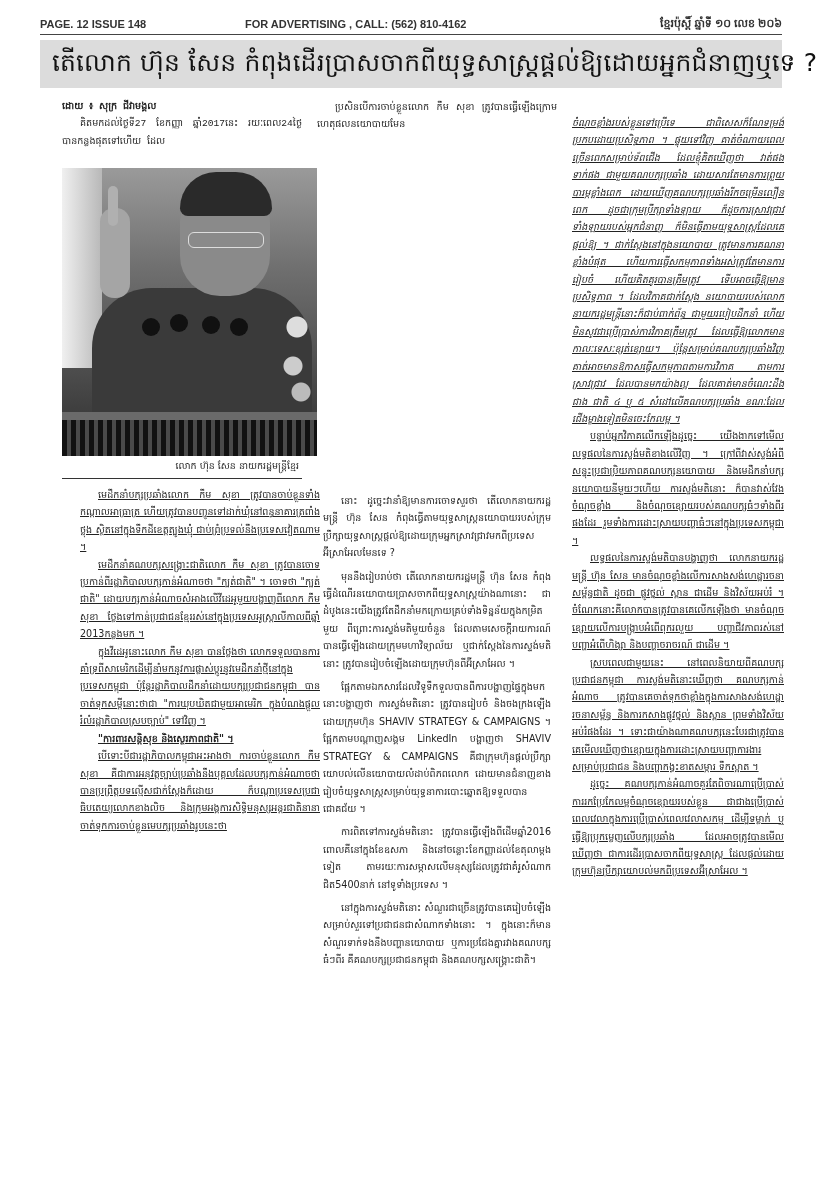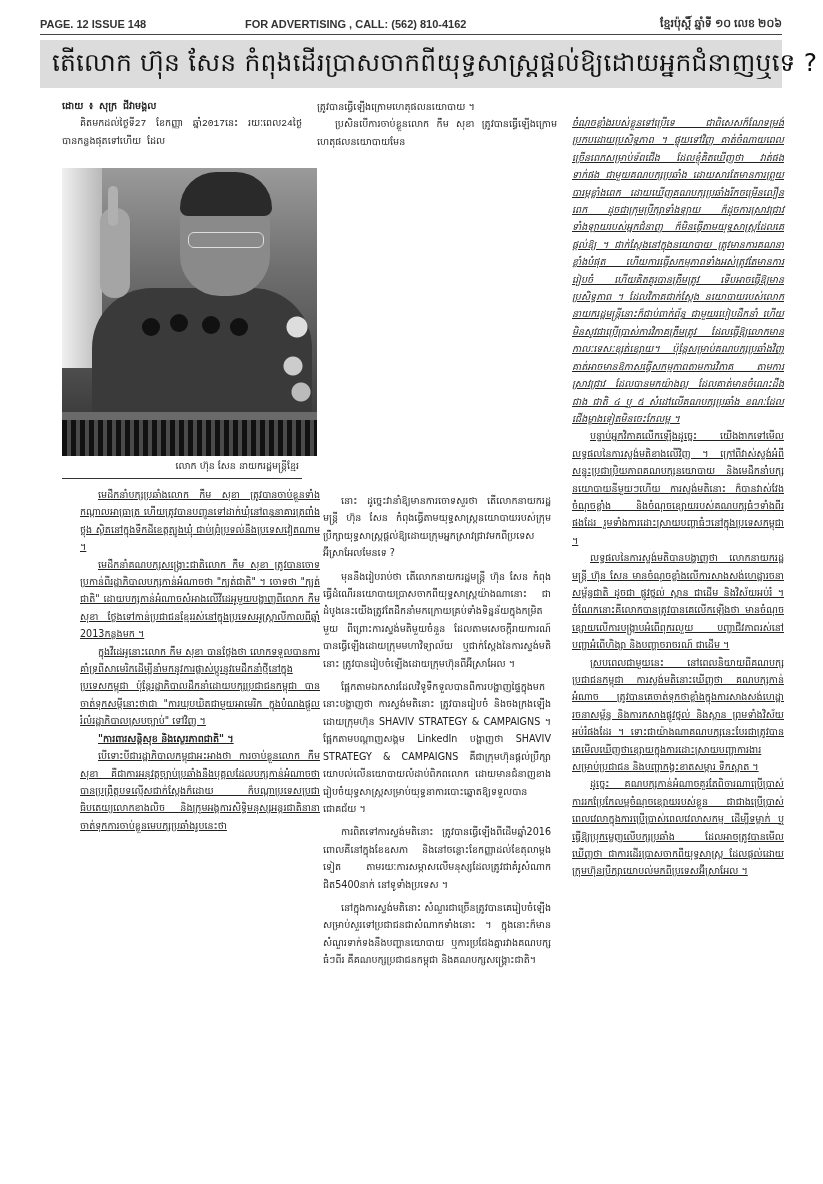--- a/index.html
+++ b/index.html
@@ -99,21 +99,20 @@
 
 <div class="col1-lower">
   <p>មេដឹកនាំបក្សប្រឆាំងលោក កឹម សុខា ត្រូវបានចាប់ខ្លួនទាំងកណ្តាលអាធ្រាត្រ ហើយត្រូវបានបញ្ជូនទៅដាក់ឃុំនៅពន្ធនាគារត្រពាំងថ្លុង ស្ថិតនៅក្នុងទឹកដីខេត្តត្បូងឃ្មុំ ជាប់ព្រំប្រទល់នឹងប្រទេសវៀតណាម ។</p>
   <p>មេដឹកនាំគណបក្សសង្រ្គោះជាតិលោក កឹម សុខា ត្រូវបានចោទប្រកាន់ពីរដ្ឋាភិបាលបក្សកាន់អំណាចថា "ក្បត់ជាតិ" ។ ចោទថា "ក្បត់ជាតិ" ដោយបក្សកាន់អំណាចសំអាងលើវីដេអូមួយបង្ហាញពីលោក កឹម សុខា ថ្លែងទៅកាន់ប្រជាជនខ្មែររស់នៅក្នុងប្រទេសអូស្រ្តាលីកាលពីឆ្នាំ 2013កន្លងមក ។</p>
   <p>ក្នុងវីដេអូនោះលោក កឹម សុខា បានថ្លែងថា លោកទទួលបានការគាំទ្រពីសាមេរិកដើម្បីនាំមកនូវការផ្លាស់ប្តូរនូវមេដឹកនាំថ្មីនៅក្នុងប្រទេសកម្ពុជា ប៉ុន្តែរដ្ឋាភិបាលដឹកនាំដោយបក្សប្រជាជនកម្ពុជា បានចាត់ទុកសម្តីនោះថាជា "ការឃុបឃិតជាមួយអាមេរិក ក្នុងបំណងផ្តួលរំលំរដ្ឋាភិបាលស្របច្បាប់" ទៅវិញ ។</p>
   <p class="noindent bold-quote">"ការពារសន្តិសុខ និងស្ថេរភាពជាតិ" ។</p>
   <p>បើទោះបីជារដ្ឋាភិបាលកម្ពុជាអះអាងថា ការចាប់ខ្លួនលោក កឹម សុខា គឺជាការអនុវត្តច្បាប់ប្រឆាំងនឹងបុគ្គលដែលបក្សកាន់អំណាចថាបានប្រព្រឹត្តបទល្មើសជាក់ស្តែងក៏ដោយ ក៏បណ្តាប្រទេសប្រជាធិបតេយ្យលោកខាងលិច និងក្រុមអង្គការសិទ្ធិមនុស្សអន្តរជាតិនានា ចាត់ទុកការចាប់ខ្លួនមេបក្សប្រឆាំងរូបនេះថា</p>
 </div>
 
 <div class="col col2" style="width:240px;">
-  <p class="noindent">ត្រូវបានធ្វើឡើងក្រោមហេតុផលនយោបាយ ។</p>
   <p>ប្រសិនបើការចាប់ខ្លួនលោក កឹម សុខា ត្រូវបានធ្វើឡើងក្រោមហេតុផលនយោបាយមែន</p>
 </div>
 
 <div class="col2-lower">
   <p class="noindent">នោះ ដូច្នេះវានាំឱ្យមានការចោទសួរថា តើលោកនាយករដ្ឋមន្ត្រី ហ៊ុន សែន កំពុងធ្វើតាមយុទ្ធសាស្រ្តនយោបាយរបស់ក្រុមប្រឹក្សាយុទ្ធសាស្រ្តផ្តល់ឱ្យដោយក្រុមអ្នកស្រាវជ្រាវមកពីប្រទេសអ៊ីស្រាអែលមែនទេ ?</p>
   <p>មុននឹងរៀបរាប់ថា តើលោកនាយករដ្ឋមន្ត្រី ហ៊ុន សែន កំពុងធ្វើដំណើរនយោបាយប្រាសចាកពីយុទ្ធសាស្រ្តយ៉ាងណានោះ ជាដំបូងនេះយើងត្រូវតែដឹកនាំមកក្រោយគ្រប់ទាំងទិន្នន័យក្នុងកម្រិតមួយ ពីព្រោះការស្ទង់មតិមួយចំនួន ដែលតាមសេចក្តីរាយការណ៍ បានធ្វើឡើងដោយក្រុមមហាវិទ្យាល័យ ឬជាក់ស្តែងនៃការស្ទង់មតិនោះ ត្រូវបានរៀបចំឡើងដោយក្រុមហ៊ុនពីអ៊ីស្រាអែល ។</p>
   <p>ផ្អែកតាមឯកសារដែលវិទូទឹកទួលបានពីការបង្ហាញផ្ទៃក្នុងមកនោះបង្ហាញថា ការស្ទង់មតិនោះ ត្រូវបានរៀបចំ និងចងក្រងឡើងដោយក្រុមហ៊ុន SHAVIV STRATEGY &amp; CAMPAIGNS ។ ផ្អែកតាមបណ្តាញសង្គម LinkedIn បង្ហាញថា SHAVIV STRATEGY &amp; CAMPAIGNS គឺជាក្រុមហ៊ុនផ្តល់ប្រឹក្សាយោបល់លើនយោបាយលំដាប់ពិភពលោក ដោយមានជំនាញខាងរៀបចំយុទ្ធសាស្រ្តសម្រាប់យុទ្ធនាការបោះឆ្នោតឱ្យទទួលបានជោគជ័យ ។</p>
   <p>ការពិតទៅការស្ទង់មតិនោះ ត្រូវបានធ្វើឡើងពីដើមឆ្នាំ2016 ពោលគឺនៅក្នុងខែឧសភា និងនៅចន្លោះខែកញ្ញាដល់ខែតុលាម្តងទៀត តាមរយៈការសម្ភាសលើមនុស្សដែលត្រូវជាគំរូសំណាកជិត5400នាក់ នៅទូទាំងប្រទេស ។</p>
   <p>នៅក្នុងការស្ទង់មតិនោះ សំណួរជាច្រើនត្រូវបានគេរៀបចំឡើងសម្រាប់សួរទៅប្រជាជនជាសំណាកទាំងនោះ ។ ក្នុងនោះក៏មានសំណួរទាក់ទងនឹងបញ្ហានយោបាយ ឬការប្រជែងគ្នារវាងគណបក្សធំៗពីរ គឺគណបក្សប្រជាជនកម្ពុជា និងគណបក្សសង្រ្គោះជាតិ។</p>
 </div>

